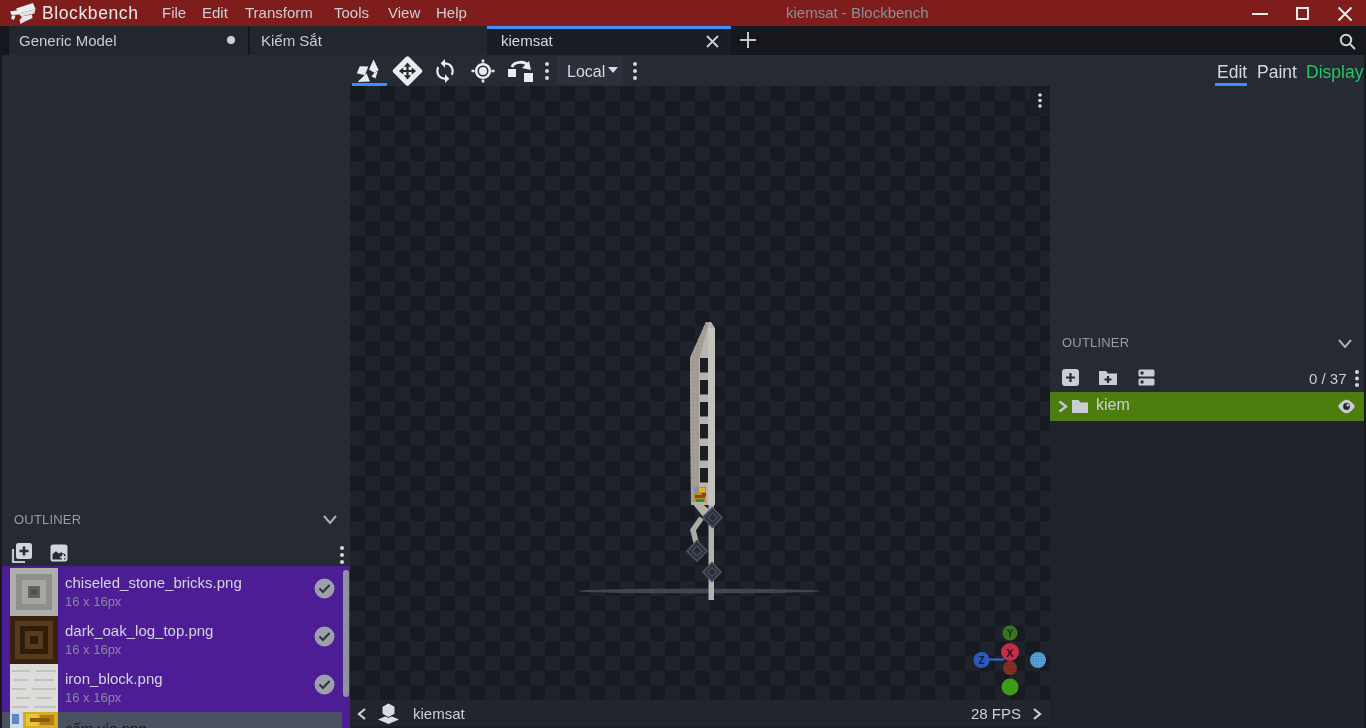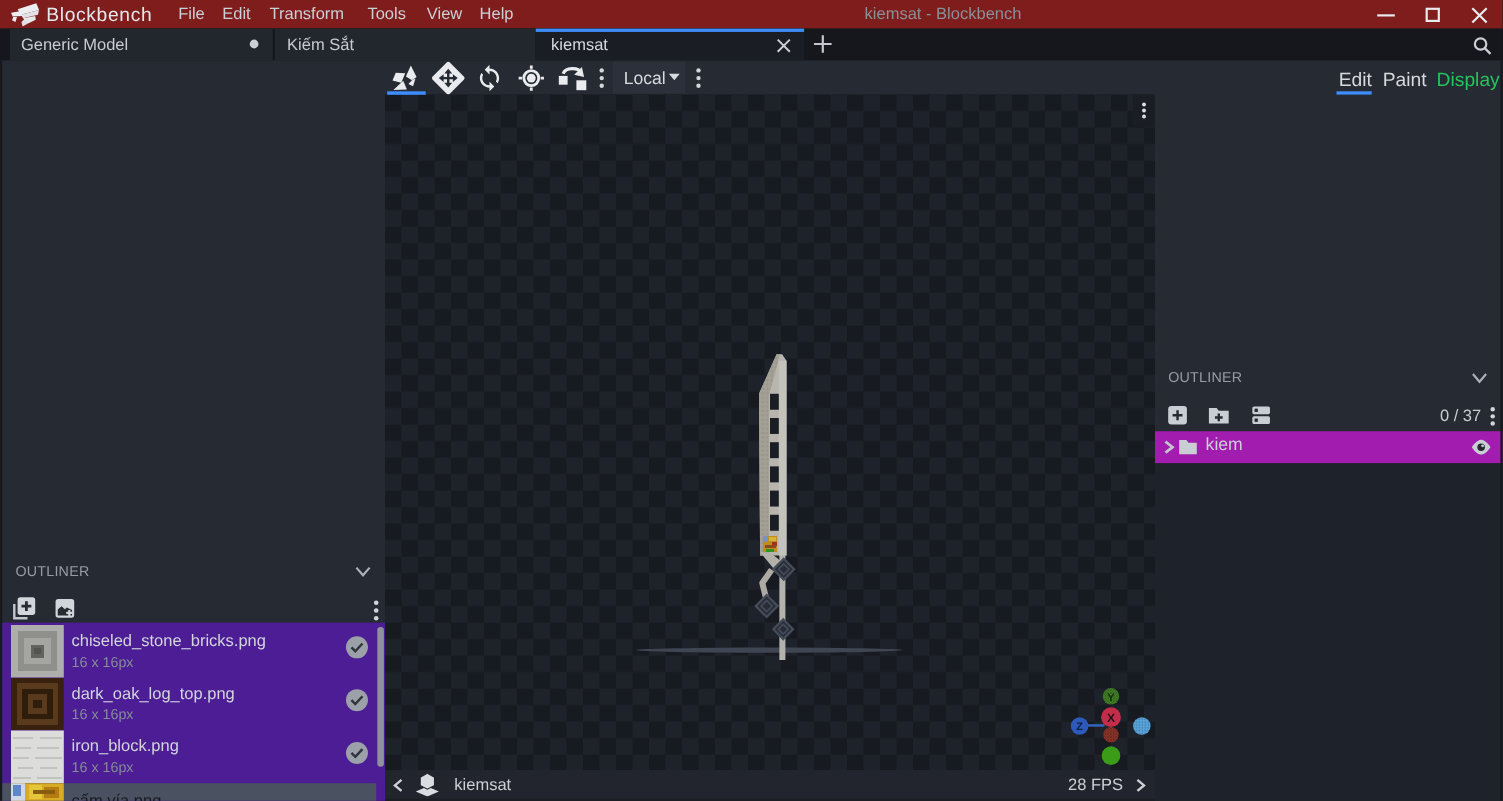--- a/index.html
+++ b/index.html
@@ -299,21 +299,21 @@
     <rect x="2.5" y="11.5" width="3" height="3" fill="#262a32"></rect>
   </svg>
   <div class="abs" style="left:259px;top:315px;font-size:15px;color:#c8ccd2;">0 / 37</div>
   <svg class="abs" style="left:303px;top:314px" width="8" height="20" viewBox="0 0 8 20">
     <circle cx="4" cy="3" r="2" fill="#d2d5da"></circle>
       <circle cx="4" cy="9.5" r="2" fill="#d2d5da"></circle>
       <circle cx="4" cy="16" r="2" fill="#d2d5da"></circle>
   </svg>
 
   <div id="outlist">
-    <div class="abs" style="left:0;top:0;width:316px;height:29px;background:#a21caf;">
+    <div class="abs" style="left:0;top:0;width:316px;height:29px;background:#4d7c0f;">
       <svg class="abs" style="left:7px;top:8px" width="11" height="13" viewBox="0 0 11 13">
         <path d="M2.5 1.5 L9 6.5 L2.5 11.5" fill="none" stroke="#c2c6cd" stroke-width="2.4"></path>
       </svg>
       <svg class="abs" style="left:21px;top:7px" width="18" height="15" viewBox="0 0 18 15">
         <path d="M1 1 H7.5 L9.5 3.5 H17 V14 H1 Z" fill="#c9cdd4"></path>
       </svg>
       <div class="abs" style="left:46px;top:4px;font-size:16px;color:#ccd0d6;">kiem</div>
       <svg class="abs" style="left:287px;top:7px" width="19" height="15" viewBox="0 0 19 15">
         <path d="M1 7.5 C4.5 2 8 0.8 9.5 0.8 C11 0.8 14.5 2 18 7.5 C14.5 13 11 14.2 9.5 14.2 C8 14.2 4.5 13 1 7.5 Z" fill="#c9cdd4"></path>
         <circle cx="9.5" cy="7.5" r="3.4" fill="#23272f"></circle>

